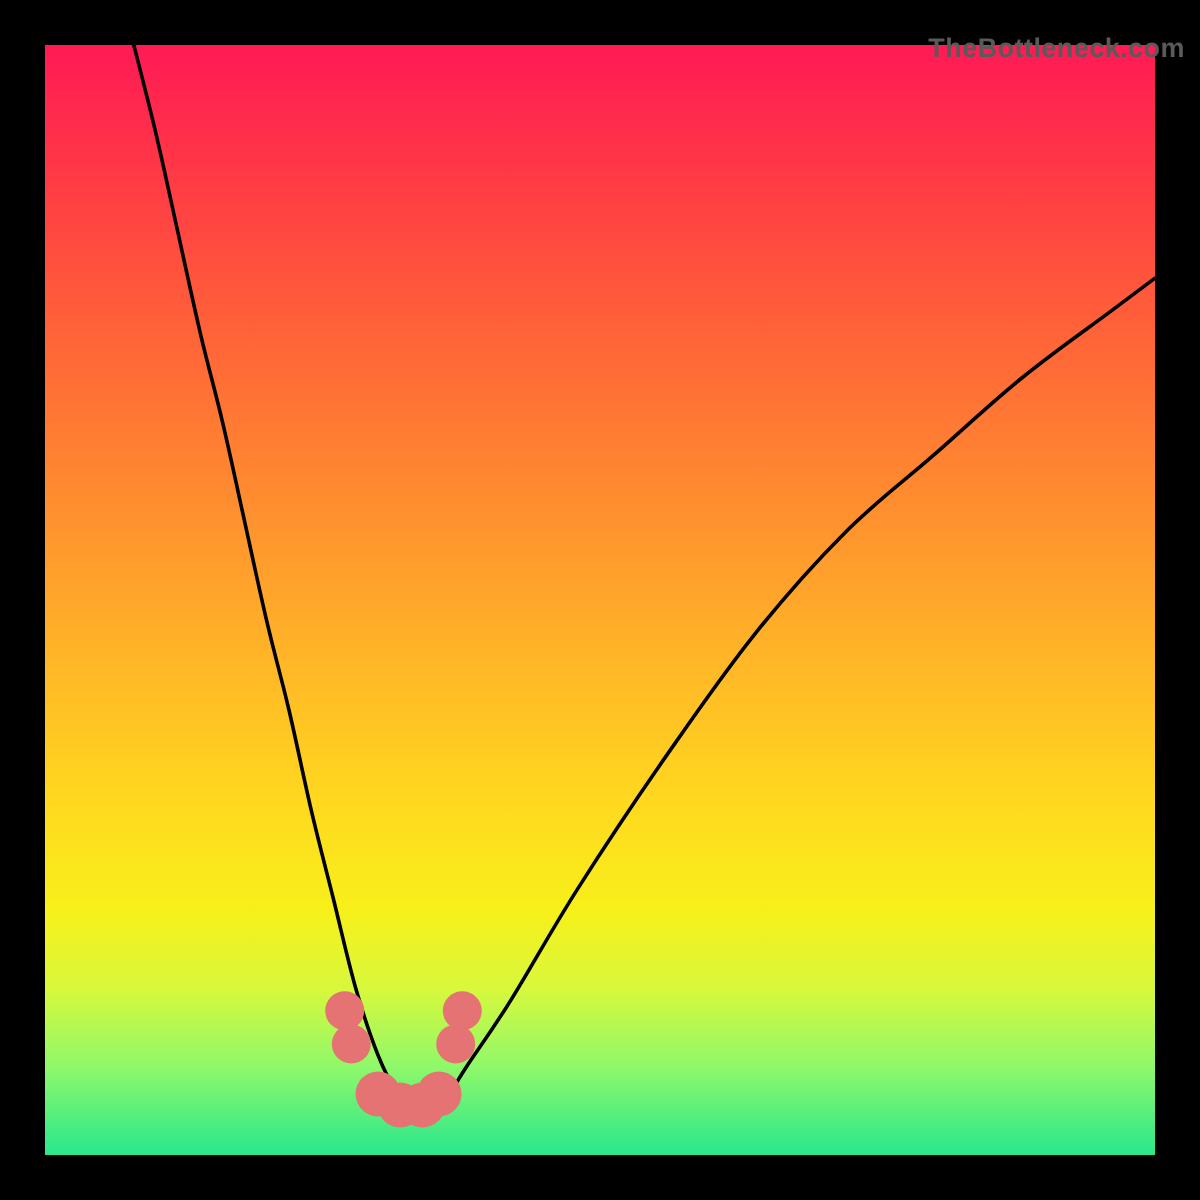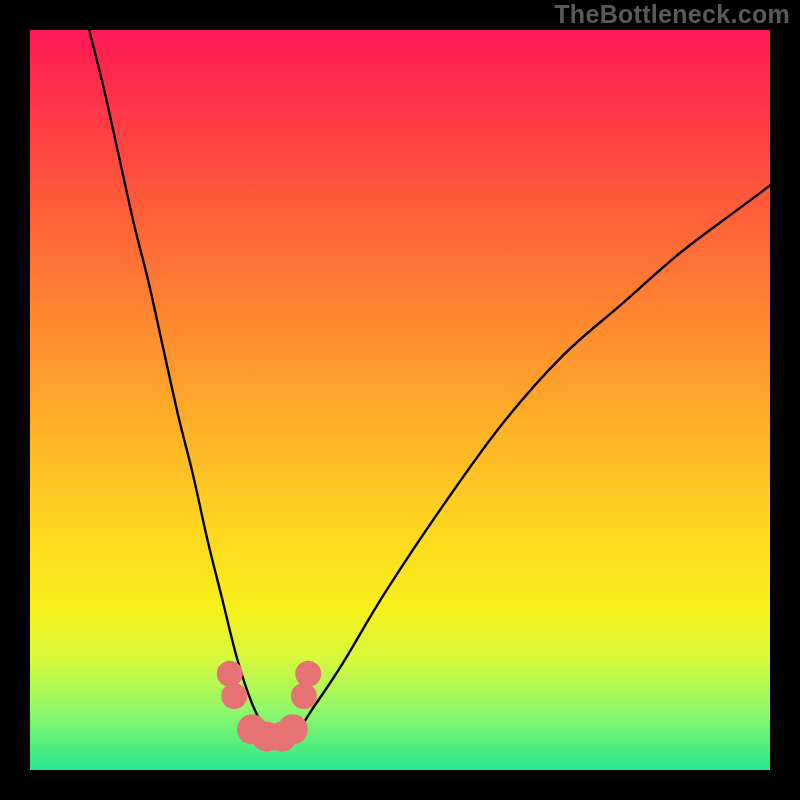--- a/index.html
+++ b/index.html
@@ -32,24 +32,24 @@
       #ffb228 54%,
       #ffd81f 68%,
       #f7f01a 78%,
       #d8f83c 85%,
       #90f86a 92%,
       #28e78e 100%
     );
   }
   .watermark {
     position: absolute;
-    top: 0;
+    top: 22px;
     right: 10px;
     color: #5a5a5a;
-    font-size: 25px;
+    font-size: 18px;
     font-weight: 600;
     letter-spacing: 0.3px;
     z-index: 5;
   }
   svg.curve {
     position: absolute;
     left: 0;
     top: 0;
     width: 740px;
     height: 740px;

